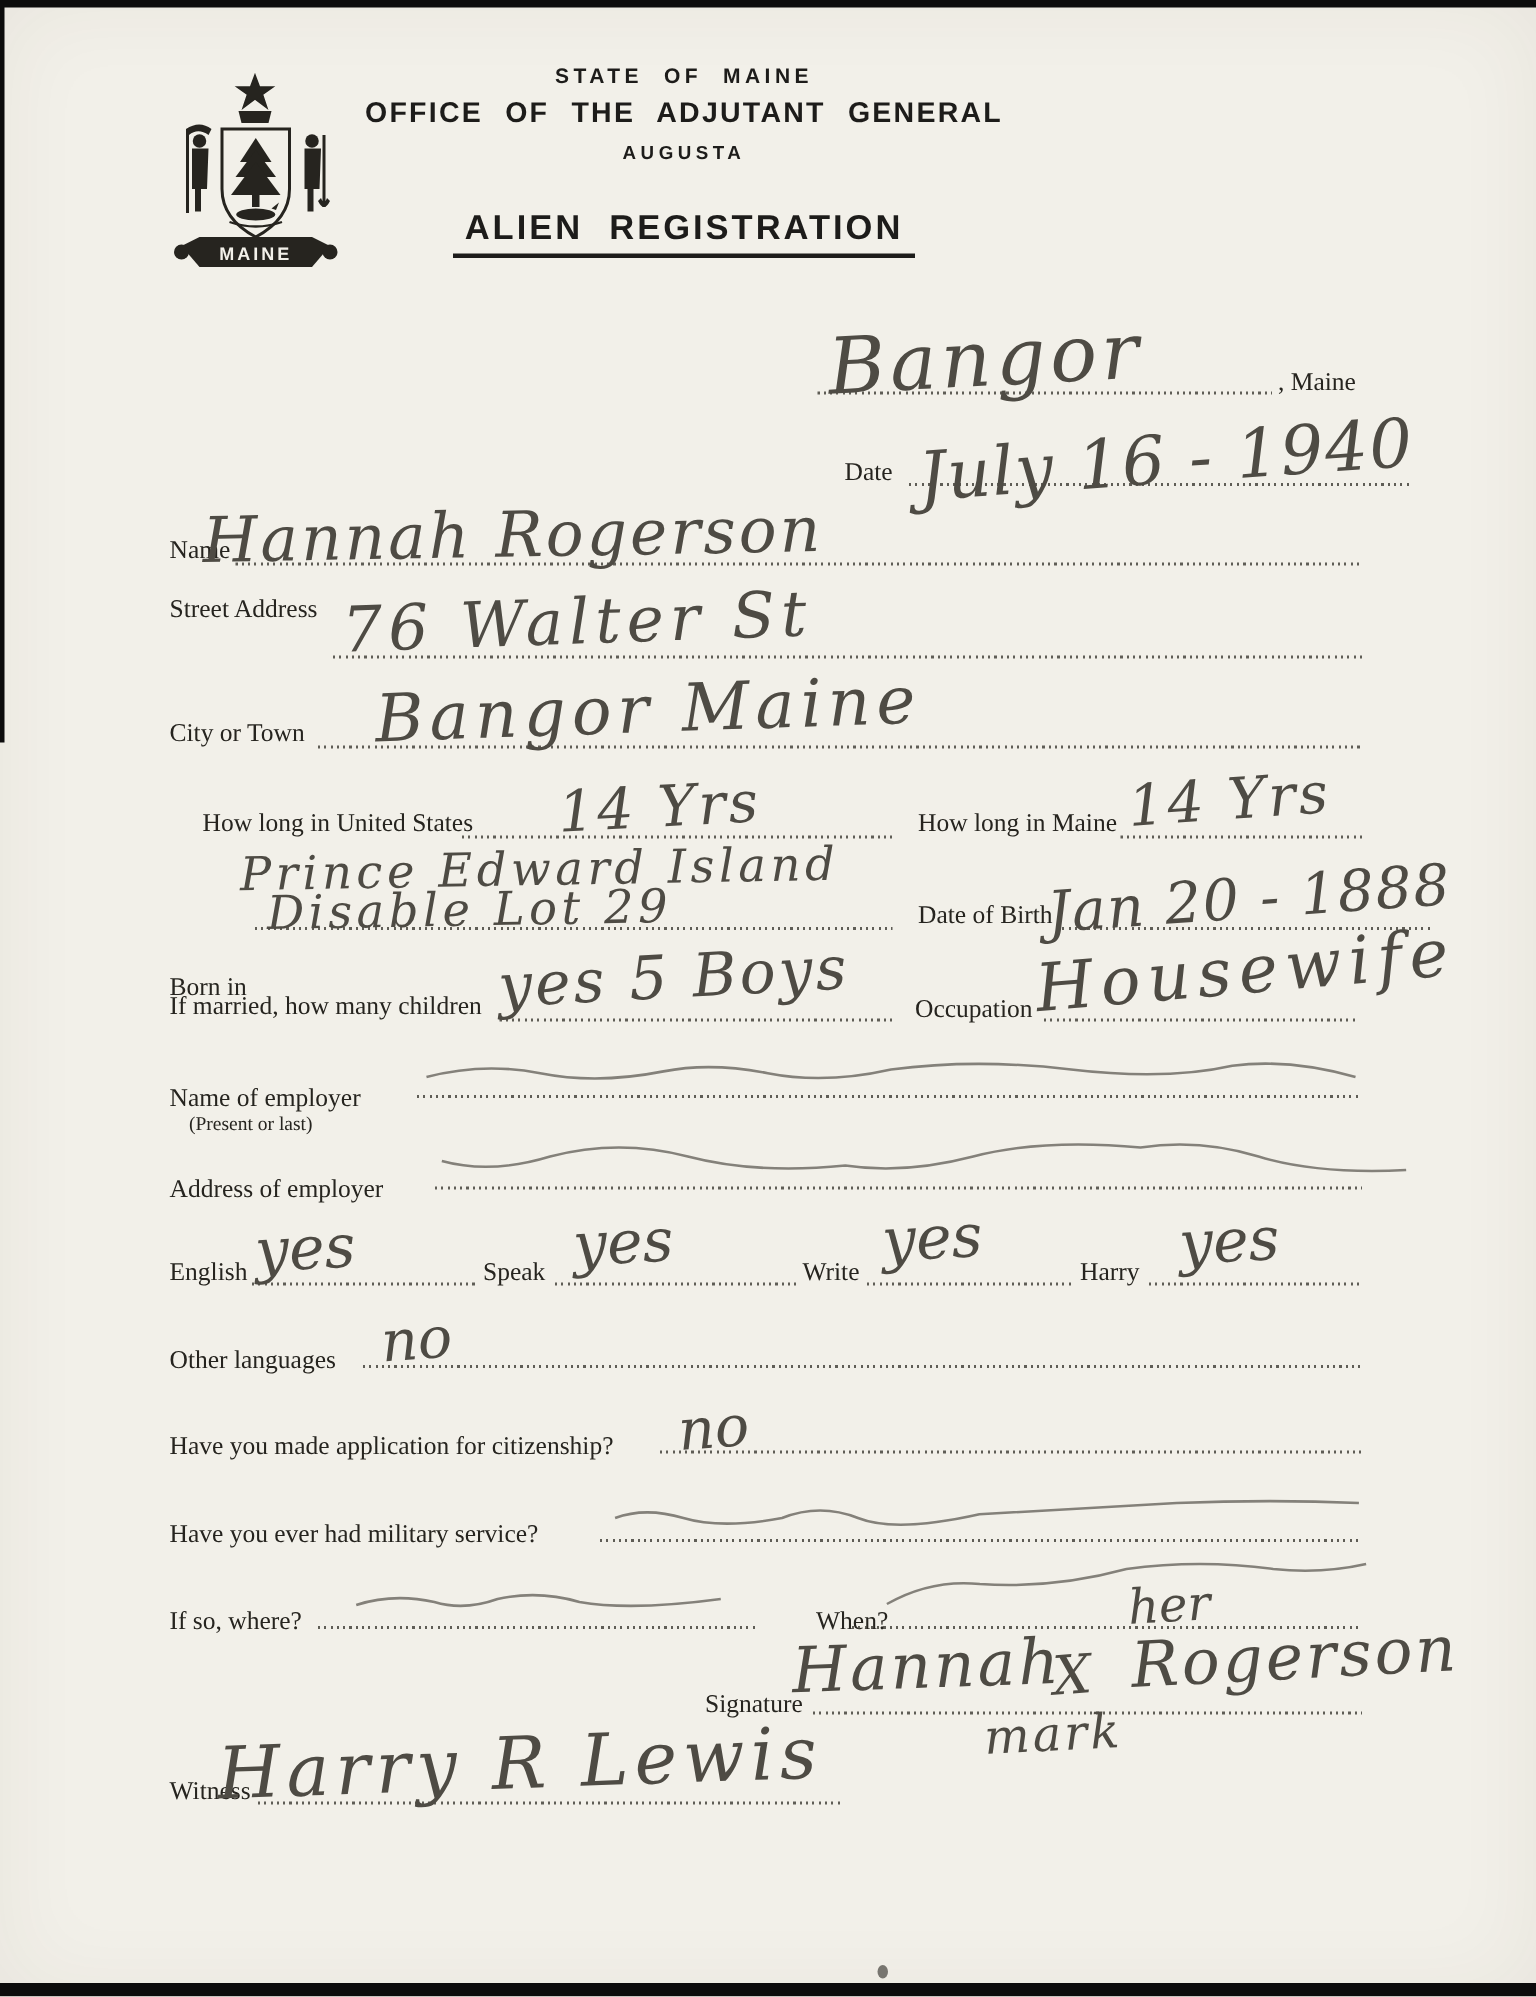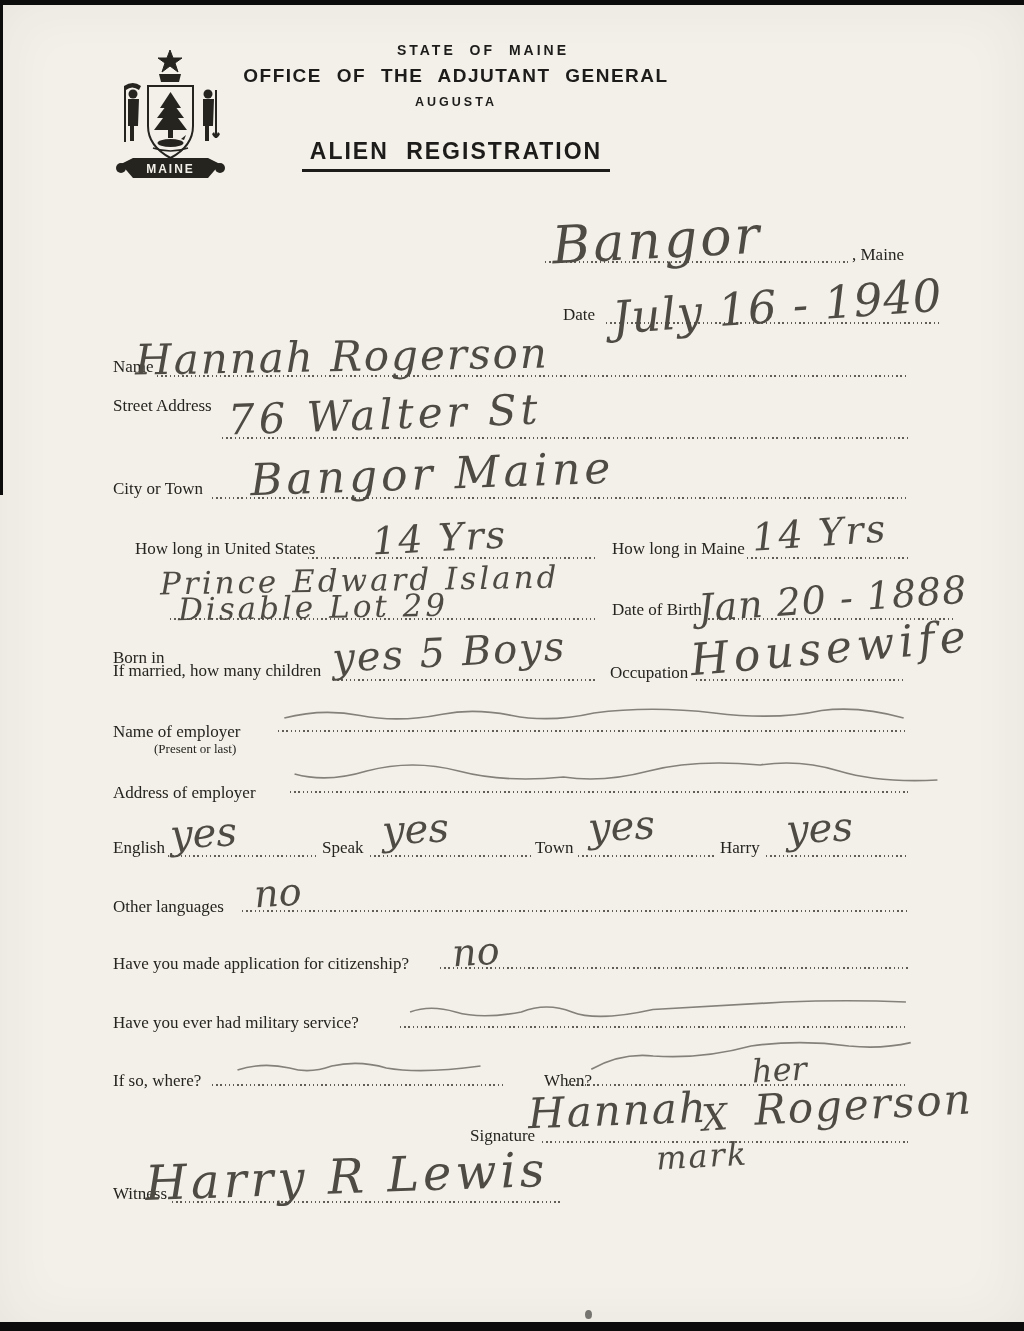--- a/index.html
+++ b/index.html
@@ -77,21 +77,21 @@
         <g>
           <path d="M18 118 L30 112 L105 112 L117 118 L105 132 L30 132 Z" fill="#26241f" stroke="none"></path>
           <circle cx="18" cy="122" r="5" fill="#26241f" stroke="none"></circle>
           <circle cx="117" cy="122" r="5" fill="#26241f" stroke="none"></circle>
         </g>
       </g>
       <text x="67.5" y="127" text-anchor="middle" font-family="Liberation Sans, sans-serif" font-size="12" font-weight="bold" letter-spacing="2" fill="#f2f0e9">MAINE</text>
     </svg>
   </div>
 
-  <div class="hdr" style="top:42px;font-size:14px;letter-spacing:3px;word-spacing:7px;margin-left:27px;">STATE OF MAINE</div>
+  <div class="hdr" style="top:42px;font-size:14px;letter-spacing:3px;word-spacing:7px;">STATE OF MAINE</div>
   <div class="hdr" style="top:65px;font-size:19px;letter-spacing:1.5px;word-spacing:8px;">OFFICE OF THE ADJUTANT GENERAL</div>
   <div class="hdr" style="top:95px;font-size:12.5px;letter-spacing:3px;">AUGUSTA</div>
   <div class="hdr" style="top:138px;font-size:23px;letter-spacing:2px;word-spacing:9px;">
     <span class="title-underline">ALIEN REGISTRATION</span>
   </div>
 
   <div class="dots" style="left:545px;top:261px;width:303px;"></div>
   <span class="hw" style="left:552px;top:214px;font-size:52px;letter-spacing:3px;transform:rotate(-3deg);">Bangor</span>
   <span class="lbl" style="left:852px;top:245px;">, Maine</span>
 
@@ -127,21 +127,21 @@
   <span class="hw" style="left:698px;top:580px;font-size:38px;letter-spacing:1px;transform:rotate(-4deg);">Jan 20 - 1888</span>
 
   <span class="lbl" style="left:113px;top:661px;">If married, how many children</span>
   <div class="dots" style="left:333px;top:679px;width:262px;"></div>
   <span class="hw" style="left:332px;top:632px;font-size:40px;letter-spacing:2px;transform:rotate(-3deg);">yes 5 Boys</span>
   <span class="lbl" style="left:610px;top:663px;">Occupation</span>
   <div class="dots" style="left:696px;top:679px;width:209px;"></div>
   <span class="hw" style="left:690px;top:626px;font-size:44px;letter-spacing:5px;transform:rotate(-5deg);">Housewife</span>
 
   <span class="lbl" style="left:113px;top:722px;">Name of employer</span>
-  <span class="sublbl" style="left:126px;top:741px;margin-left:28px;">(Present or last)</span>
+  <span class="sublbl" style="left:126px;top:741px;">(Present or last)</span>
   <div class="dots" style="left:278px;top:730px;width:630px;"></div>
   <div class="wavy" style="left:278px;top:698px;width:632px;height:30px;">
     <svg viewBox="0 0 200 24" preserveAspectRatio="none">
       <path d="M2 16 Q14 8 26 14 T52 13 Q62 8 74 14 T100 12 Q118 6 138 12 T172 10 Q184 6 198 16"></path>
     </svg>
   </div>
 
   <span class="lbl" style="left:113px;top:783px;">Address of employer</span>
   <div class="dots" style="left:290px;top:791px;width:618px;"></div>
   <div class="wavy" style="left:288px;top:753px;width:656px;height:36px;">
@@ -149,21 +149,21 @@
       <path d="M2 14 Q12 20 24 12 Q38 4 52 12 T84 16 Q96 20 110 12 T144 8 Q156 4 168 12 T198 18"></path>
     </svg>
   </div>
 
   <span class="lbl" style="left:113px;top:838px;">English</span>
   <div class="dots" style="left:168px;top:855px;width:150px;"></div>
   <span class="hw" style="left:170px;top:813px;font-size:40px;transform:rotate(-3deg);">yes</span>
   <span class="lbl" style="left:322px;top:838px;">Speak</span>
   <div class="dots" style="left:370px;top:855px;width:162px;"></div>
   <span class="hw" style="left:382px;top:809px;font-size:40px;transform:rotate(-3deg);">yes</span>
-  <span class="lbl" style="left:535px;top:838px;">Town</span>
+  <span class="lbl" style="left:535px;top:838px;">Write</span>
   <div class="dots" style="left:578px;top:855px;width:138px;"></div>
   <span class="hw" style="left:588px;top:806px;font-size:40px;transform:rotate(-3deg);">yes</span>
   <span class="lbl" style="left:720px;top:838px;">Harry</span>
   <div class="dots" style="left:766px;top:855px;width:142px;"></div>
   <span class="hw" style="left:786px;top:808px;font-size:40px;transform:rotate(-3deg);">yes</span>
 
   <span class="lbl" style="left:113px;top:897px;">Other languages</span>
   <div class="dots" style="left:242px;top:910px;width:666px;"></div>
   <span class="hw" style="left:254px;top:874px;font-size:38px;transform:rotate(-4deg);">no</span>
 

